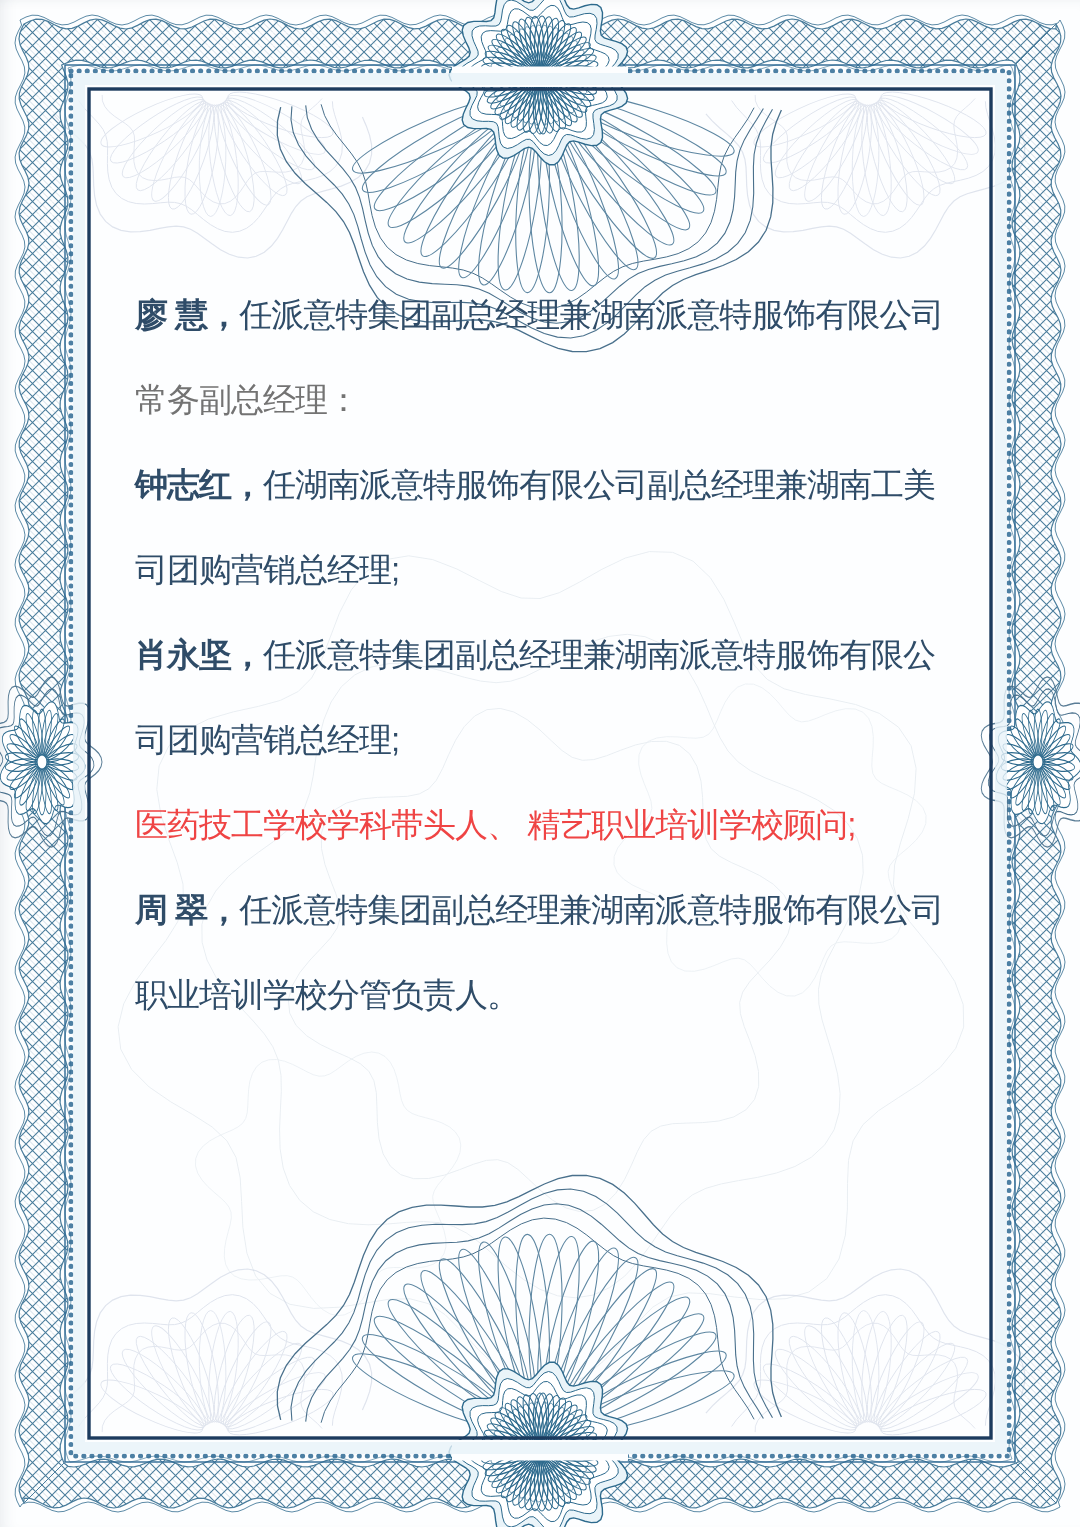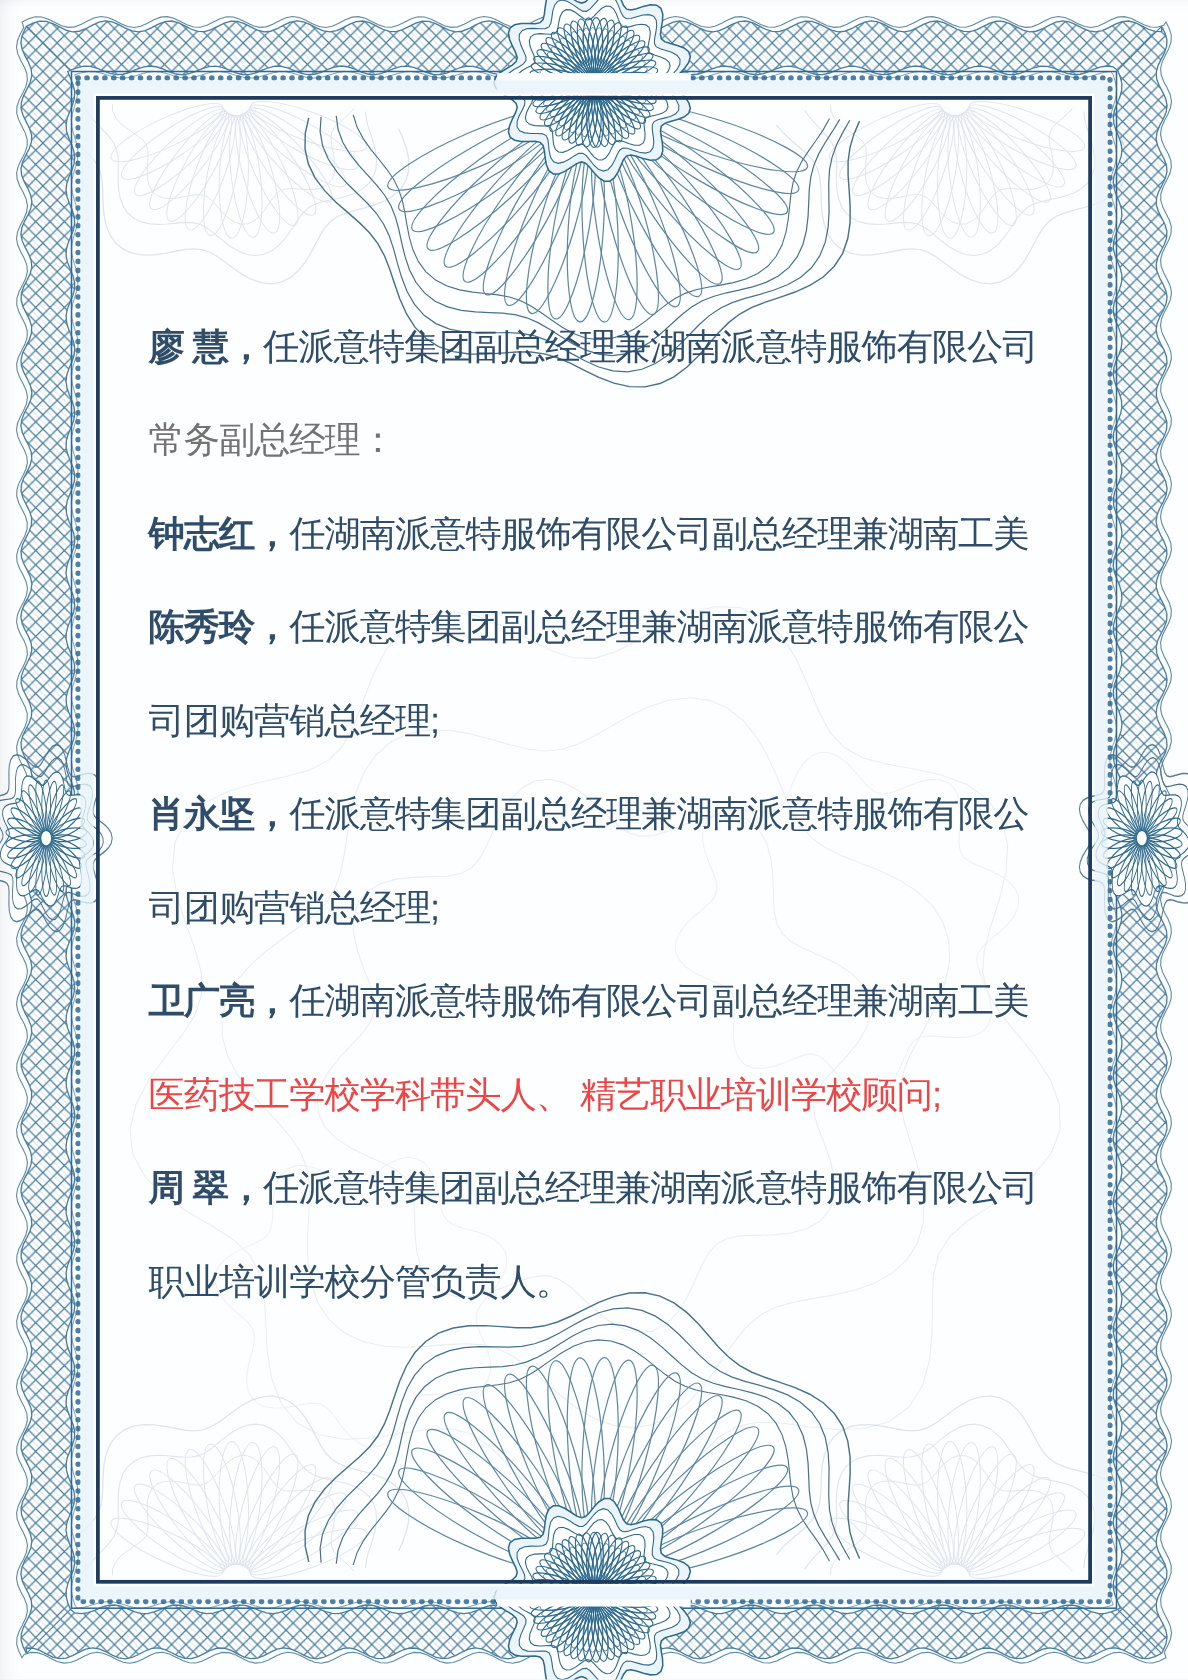--- a/index.html
+++ b/index.html
@@ -489,22 +489,20 @@
       <rect x="452" y="66.5" width="176" height="20.5" fill="#fdfeff"></rect>
       <rect x="452" y="1440" width="176" height="20.5" fill="#fdfeff"></rect>
       <rect x="79" y="79" width="922" height="1369" fill="none" stroke="#e7f3f9" stroke-width="12" opacity="0.8"></rect>
       <rect x="89" y="89" width="902" height="1349" fill="none" stroke="#1c3b5e" stroke-width="3.4"></rect>
     </svg>
 
   <div class="content">
     <p class="line" style="color: rgb(47, 76, 104);"><span class="nm">廖 慧，</span><span class="tx">任派意特集团副总经理兼湖南派意特服饰有限公司</span></p>
     <p class="line" style="color: #737373;"><span class="nm"></span><span class="tx">常务副总经理：</span></p>
     <p class="line" style="color: rgb(47, 76, 104);"><span class="nm">钟志红，</span><span class="tx">任湖南派意特服饰有限公司副总经理兼湖南工美</span></p>
-    <p class="line" style="color: rgb(47, 76, 104);"><span class="nm">陈秀玲，</span><span class="tx">任派意特集团副总经理兼湖南派意特服饰有限公</span></p>
     <p class="line" style="color: rgb(47, 76, 104);"><span class="nm"></span><span class="tx">司团购营销总经理;</span></p>
     <p class="line" style="color: rgb(47, 76, 104);"><span class="nm">肖永坚，</span><span class="tx">任派意特集团副总经理兼湖南派意特服饰有限公</span></p>
     <p class="line" style="color: rgb(47, 76, 104);"><span class="nm"></span><span class="tx">司团购营销总经理;</span></p>
-    <p class="line" style="color: rgb(47, 76, 104);"><span class="nm">卫广亮，</span><span class="tx">任湖南派意特服饰有限公司副总经理兼湖南工美</span></p>
     <p class="line" style="color: #ef4444;"><span class="nm"></span><span class="tx">医药技工学校学科带头人、 精艺职业培训学校顾问;</span></p>
     <p class="line" style="color: rgb(47, 76, 104);"><span class="nm">周 翠，</span><span class="tx">任派意特集团副总经理兼湖南派意特服饰有限公司</span></p>
     <p class="line" style="color: rgb(47, 76, 104);"><span class="nm"></span><span class="tx">职业培训学校分管负责人。</span></p>
   </div>
 </div>
 
 </body></html>

